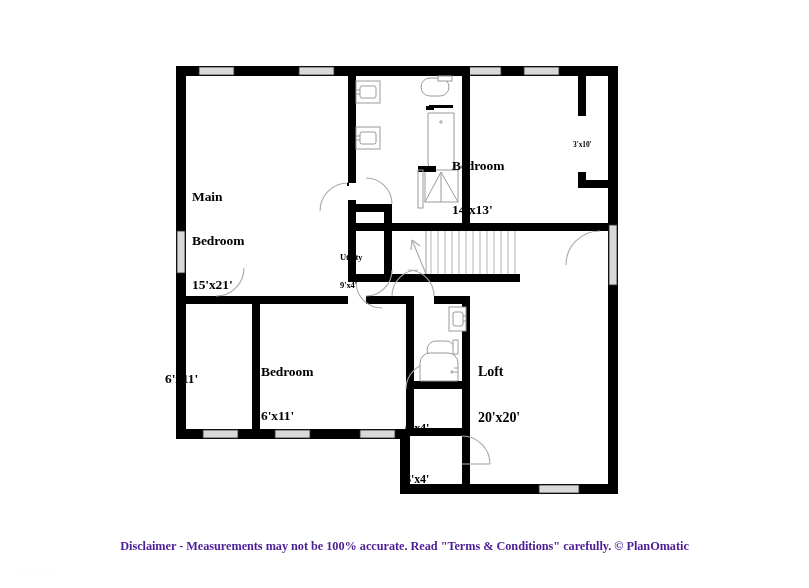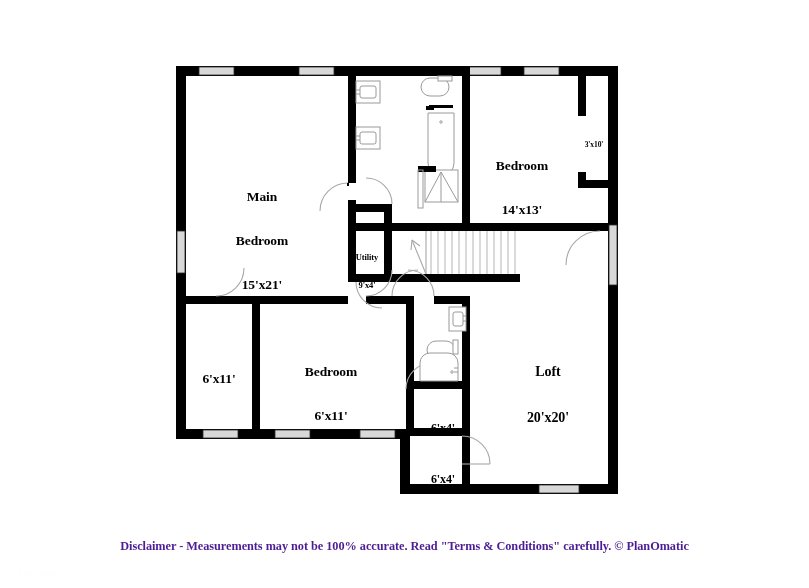--- a/index.html
+++ b/index.html
@@ -20,21 +20,21 @@
     width: 809px;
     height: 588px;
   }
   #plan-svg {
     position: absolute;
     left: 0; top: 0;
     display: block;
   }
   .room-label {
     position: absolute;
-    text-align: center;
+    text-align: left;
     color: #000000;
     font-family: "Liberation Serif", serif;
     font-weight: bold;
     line-height: 1.08;
     white-space: pre;
     letter-spacing: -0.1px;
   }
   .disclaimer {
     position: absolute;
     left: 0;

